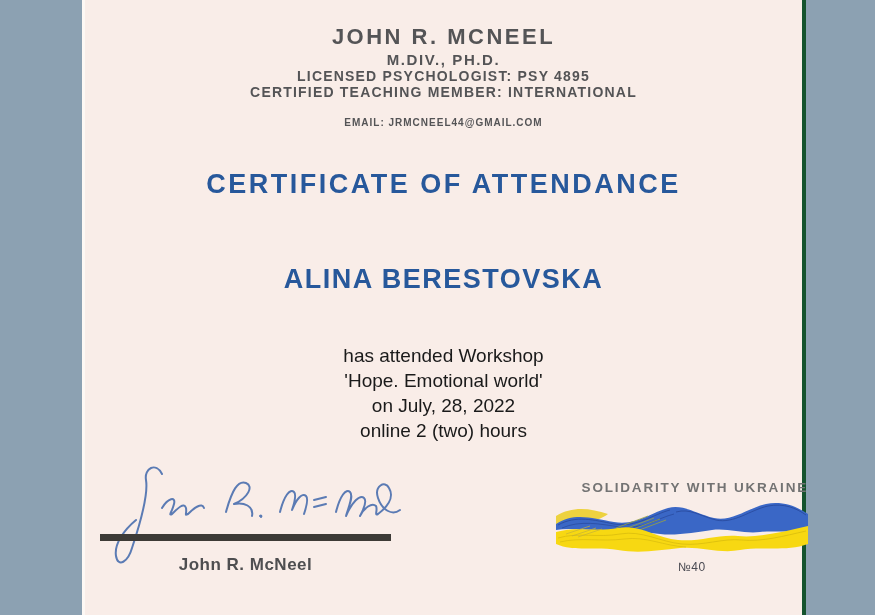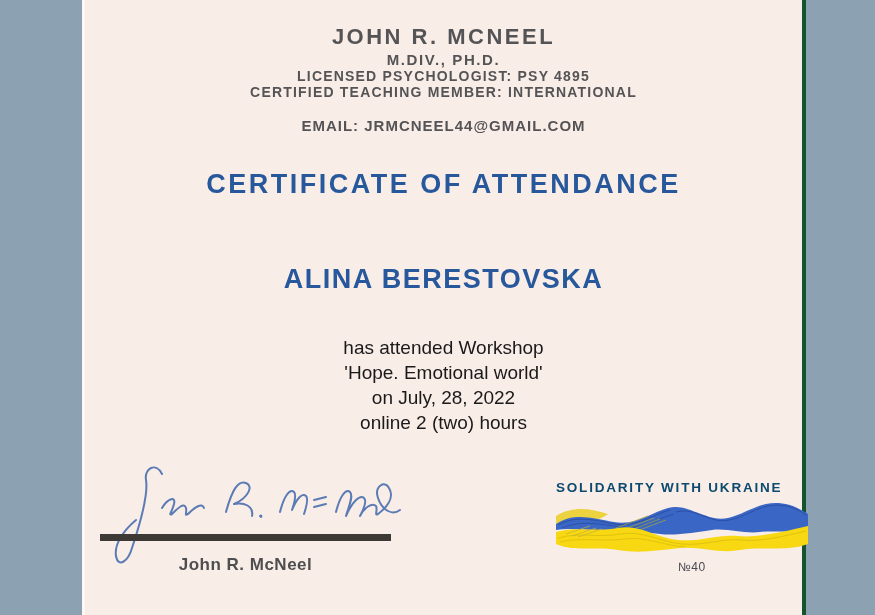--- a/index.html
+++ b/index.html
@@ -30,31 +30,31 @@
   }
   .row{
     position:absolute;left:0;right:0;text-align:center;
     color:var(--text-dark);font-weight:bold;
   }
   .hdr-name{top:24px;font-size:22px;letter-spacing:2.5px;}
   .hdr-degrees{top:51px;font-size:15px;letter-spacing:1.6px;}
   .hdr-license{top:68px;font-size:14px;letter-spacing:1.2px;}
   .hdr-member1{top:84px;font-size:14px;letter-spacing:1.2px;}
   .hdr-member2{top:100px;font-size:14px;letter-spacing:1.2px;}
-  .hdr-email{top:117px;font-size:15px;letter-spacing:1px;}
+  .hdr-email{top:117px;font-size:10px;letter-spacing:1px;}
   .cert-title{top:169px;font-size:27px;letter-spacing:2.5px;color:var(--accent-blue);}
   .certifies{top:237px;font-size:21px;font-weight:normal;color:var(--text-black);letter-spacing:0.2px;}
   .recipient{top:264px;font-size:27px;letter-spacing:1.5px;color:var(--accent-blue);}
-  .details{top:335px;font-weight:normal;color:var(--text-black);font-size:19px;line-height:25px;}
+  .details{top:343px;font-weight:normal;color:var(--text-black);font-size:19px;line-height:25px;}
   .sig-svg{position:absolute;left:15px;top:458px;width:305px;height:115px;}
   .sig-line{position:absolute;left:15px;top:534px;width:291px;height:7px;background:var(--sig-line);}
   .sig-name{position:absolute;left:15px;top:555px;width:291px;text-align:center;
     font-size:17px;font-weight:bold;color:#4E4E50;letter-spacing:0.5px;}
-  .solidarity{position:absolute;left:471px;top:480px;width:252px;text-align:left;
-    font-size:13.5px;font-weight:bold;letter-spacing:1.8px;color:#0c4a6e;}
+  .solidarity{position:absolute;left:471px;top:480px;width:252px;text-align:right;
+    font-size:13.5px;font-weight:bold;letter-spacing:1.8px;color:#737373;}
   .flag-svg{position:absolute;left:471px;top:498px;width:252px;height:56px;}
   .cert-number{position:absolute;left:593px;top:560px;width:120px;text-align:left;
     font-size:12px;color:#4A4A52;font-weight:normal;letter-spacing:0.5px;}
 </style>
 </head>
 <body>
 
 <div class="paper">
 
   <div class="row hdr-name">JOHN R. MCNEEL</div>

